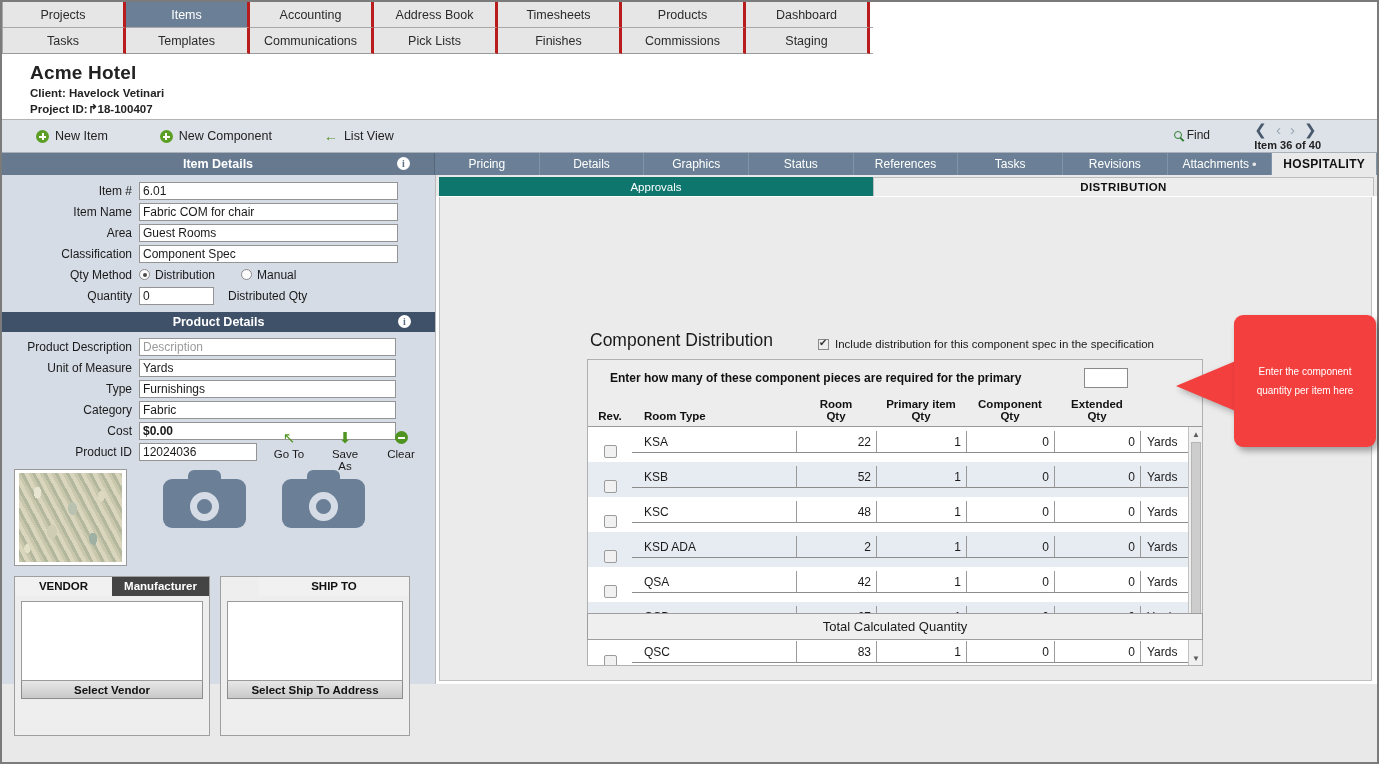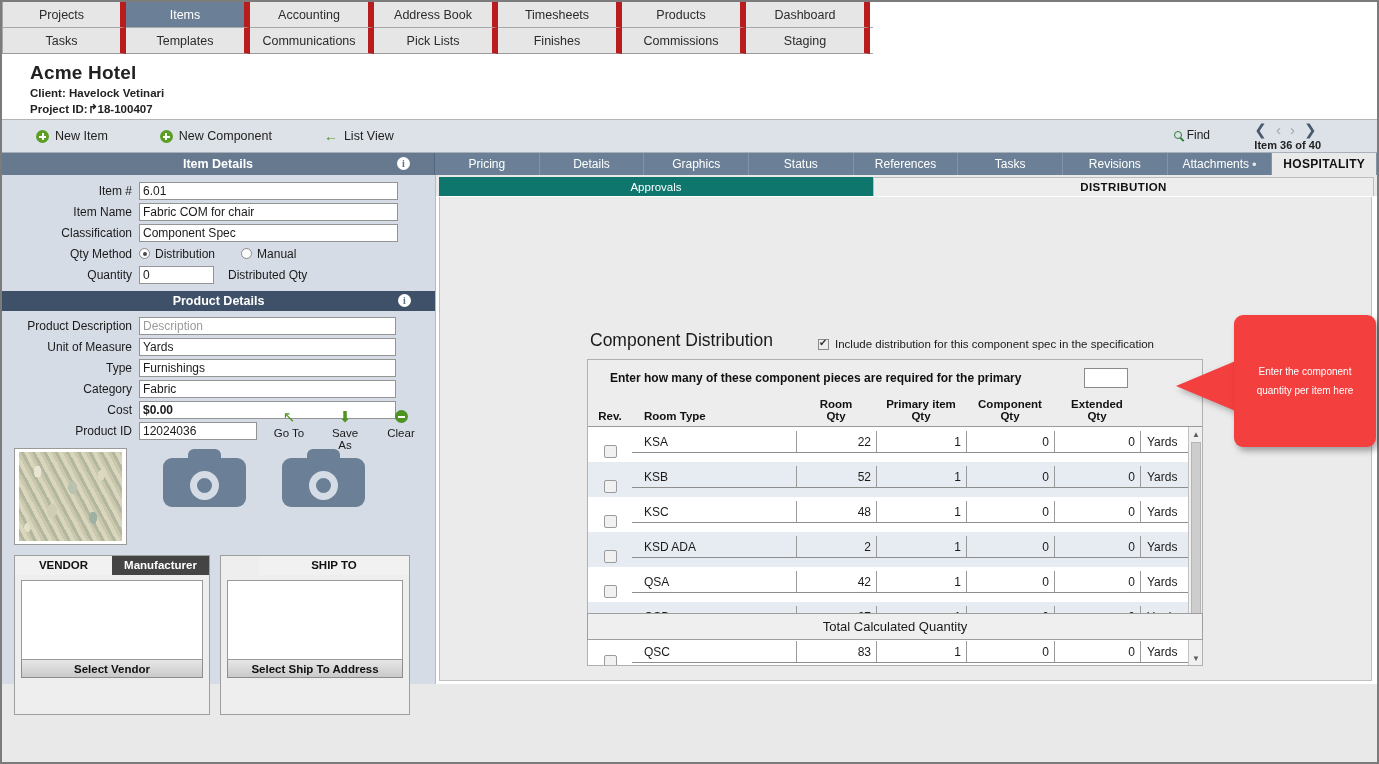--- a/index.html
+++ b/index.html
@@ -22,21 +22,21 @@
   
   .topnav { width:100%; background:#ffffff; }
   .navrow { display:flex; width:871px; }
   .navtab {
     flex:0 0 124px;
     height:26px; line-height:26px;
     text-align:center;
     font-size:12.5px;
     color:#2b2b2b;
     background:#e6e6e6;
-    border-right:6px solid #b91c1c;
+    border-right:3px solid #b91c1c;
     border-bottom:1px solid #a8a8a8;
     cursor:pointer;
     white-space:nowrap;
     overflow:hidden;
   }
   .navtab.first { border-left:1px solid #a8a8a8; }
   .navtab.active { background:#6b8096; color:#ffffff; }
   .navrow.row2 .navtab { border-bottom:1px solid #9a9a9a; }
   .navfill { flex:1 1 auto; background:#ffffff; border-bottom:1px solid #a8a8a8; }
 
@@ -474,20 +474,24 @@
 
     <div class="left">
       <div class="frm" id="itemfields">
           <div class="frow">
             <div class="flab">Item #</div>
             <div class="finp" style="width: 259px;">6.01</div>
           </div>
           <div class="frow">
             <div class="flab">Item Name</div>
             <div class="finp" style="width: 259px;">Fabric COM for chair</div>
+          </div>
+          <div class="frow">
+            <div class="flab">Area</div>
+            <div class="finp" style="width: 259px;">Guest Rooms</div>
           </div>
           <div class="frow">
             <div class="flab">Classification</div>
             <div class="finp" style="width: 259px;">Component Spec</div>
           </div>
         </div>
 
       <div class="frow">
         <div class="flab">Qty Method</div>
         <div class="radio-line">

